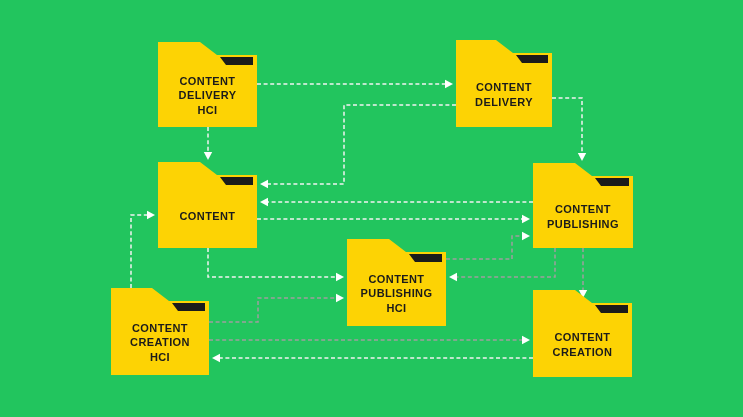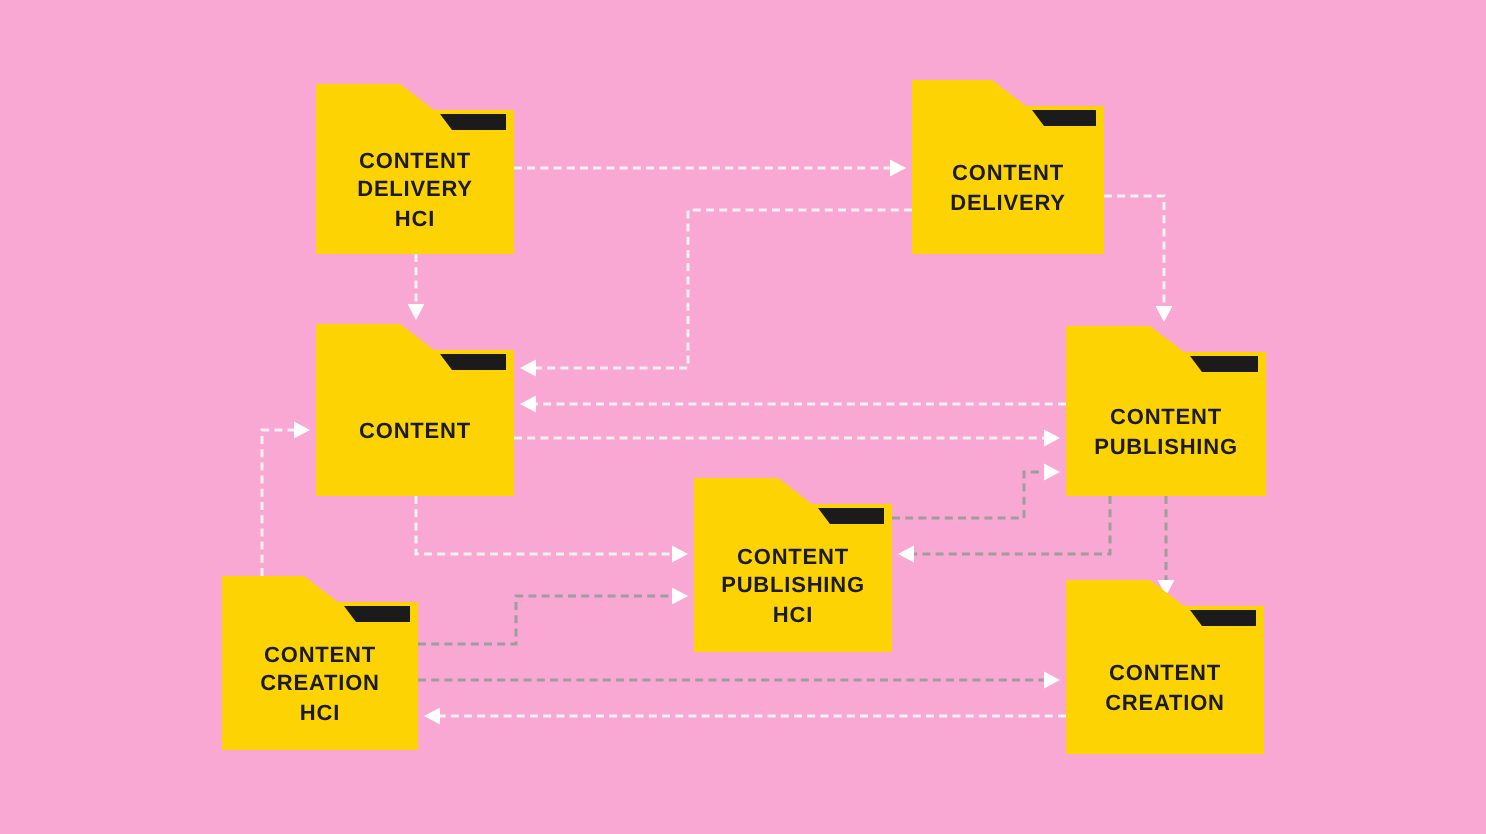--- a/index.html
+++ b/index.html
@@ -29,21 +29,21 @@
     text-align:center;
     font-size:11px;font-weight:bold;
     letter-spacing:.4px;
     line-height:14.5px;
     user-select:none;
   }
 </style>
 </head>
 <body>
 
-<div class="canvas" id="canvas" style="background: #f9a8d4; width: 743px; height: 417px;">
+<div class="canvas" id="canvas" style="background: #22c55e; width: 743px; height: 417px;">
   <svg class="edge-layer" id="edges" width="743" height="417">
       <g>
         <polyline points="257,84 445,84" fill="none" stroke="#f2f2f2" stroke-width="1.5" stroke-dasharray="4,2.6"></polyline>
         <polygon points="453,84 445,88.2 445,79.8" fill="#ffffff"></polygon>
       </g>
       <g>
         <polyline points="208,127 208,152" fill="none" stroke="#f2f2f2" stroke-width="1.5" stroke-dasharray="4,2.6"></polyline>
         <polygon points="208,160 203.8,152 212.2,152" fill="#ffffff"></polygon>
       </g>
       <g>

